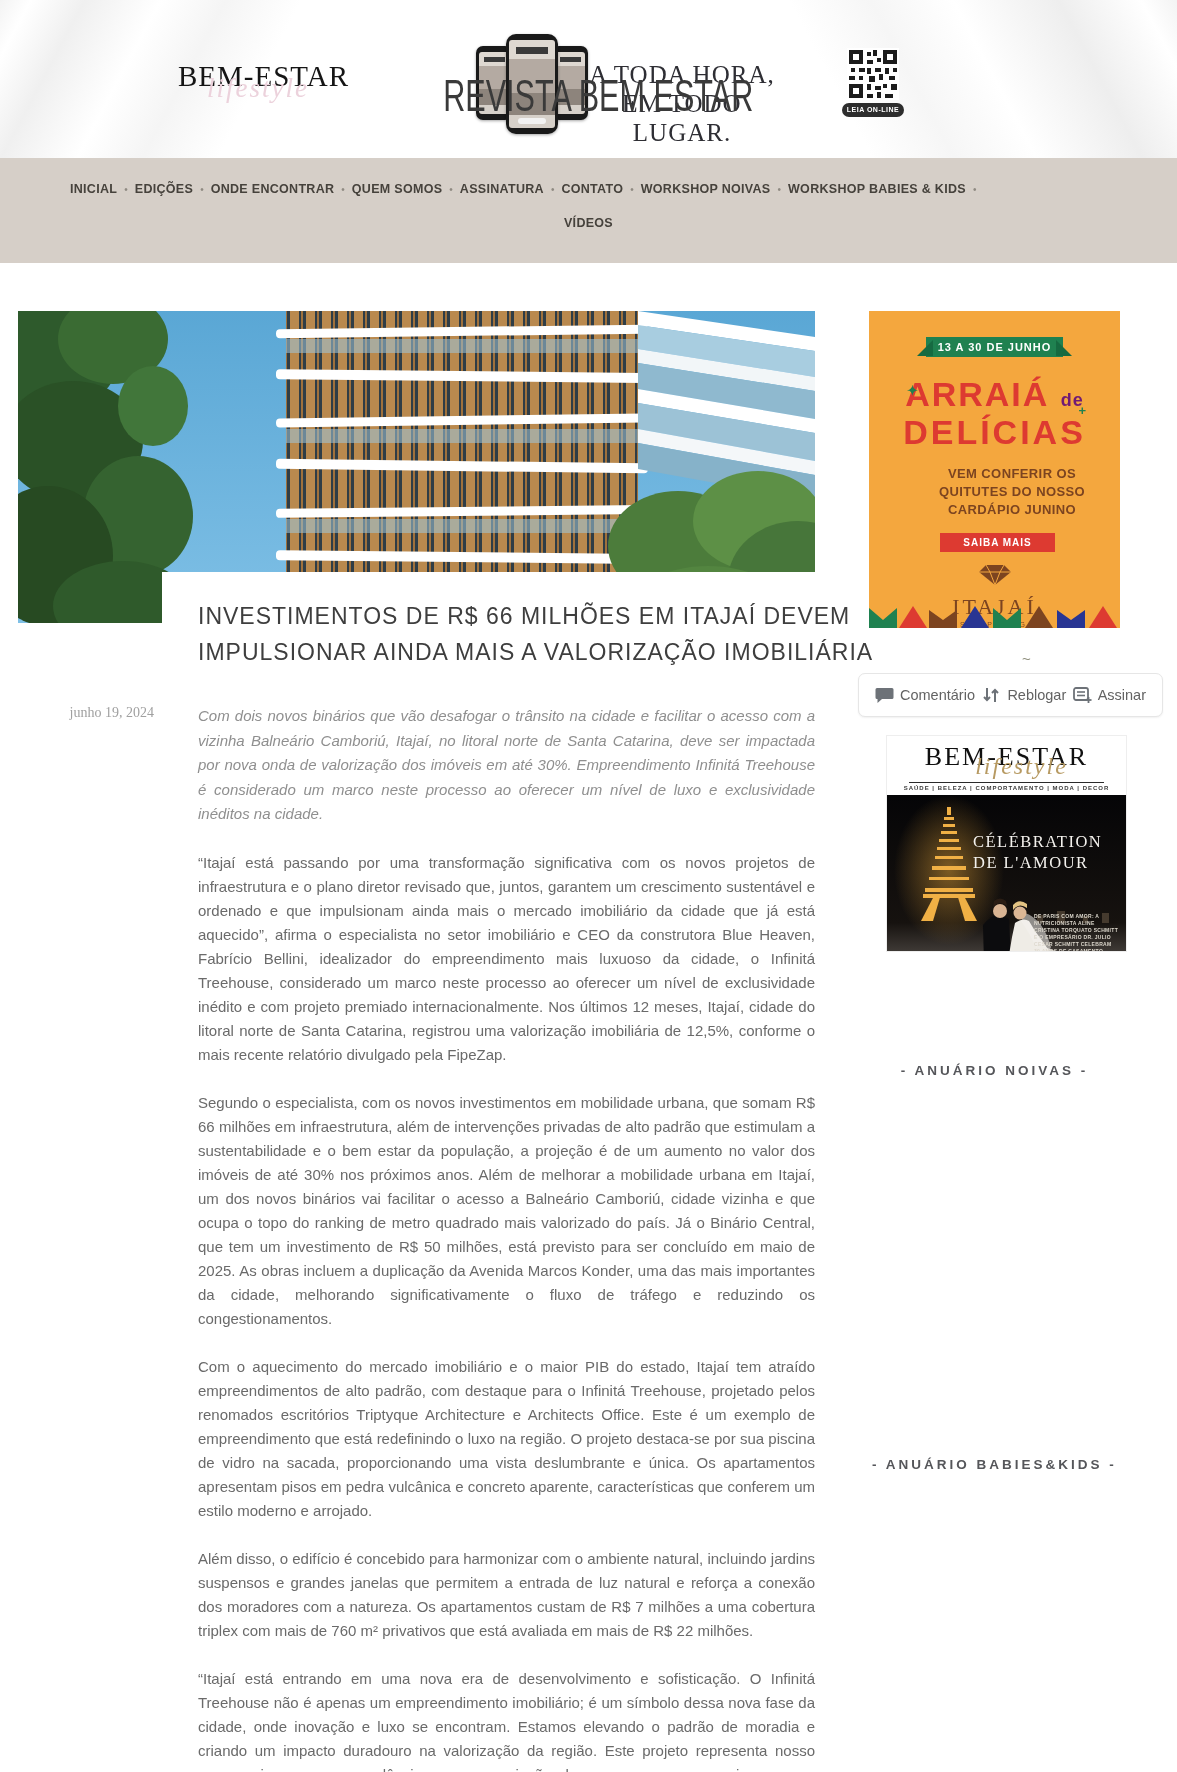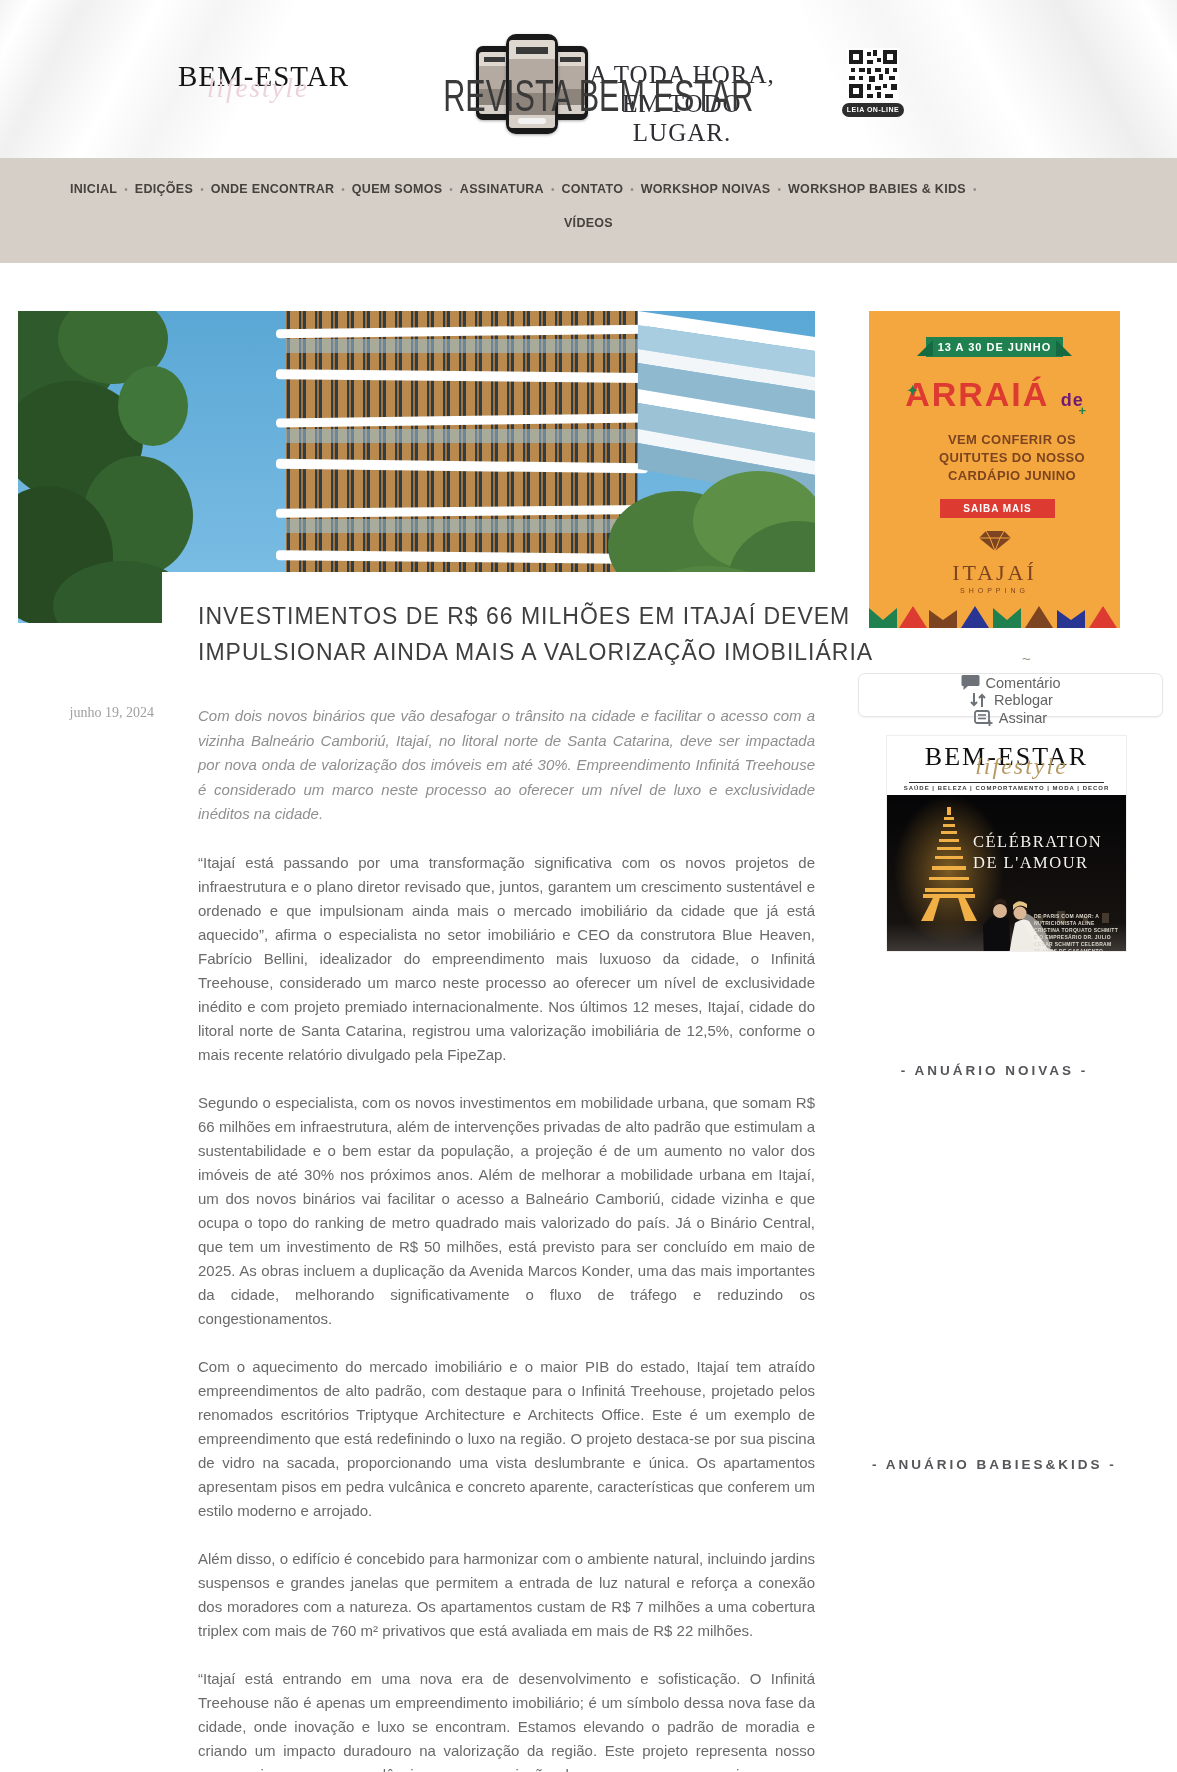--- a/index.html
+++ b/index.html
@@ -74,21 +74,21 @@
   .ad-cta { display:inline-block; margin-top:14px; background:#dd3a31; color:#fff; font-size:10px; font-weight:700;
     letter-spacing:1px; padding:4px 23px; cursor:pointer;margin-left:6px; }
   .ad-brand { margin-top:12px; }
   .ad-brand-name { color:#7c4420; font-size:22px; letter-spacing:3px; font-weight:500; font-family:"Liberation Serif", serif; margin-top:4px; }
   .ad-brand-sub { color:#7c4420; font-size:7px; letter-spacing:4px; margin-top:1px; }
   .ad-bunting { position:absolute; left:0; bottom:0; width:251px; height:26px; }
 
   .share-tilde { position:absolute; left:1022px; top:650px; font-size:15px; color:#8c8c7a; z-index:5; }
   .share-bar { position:absolute; left:858px; top:673px; width:305px; height:44px; background:#fff;
     border:1px solid #e6e6e6; border-radius:7px; box-shadow:0 1px 2px rgba(0,0,0,.06);
-    display:flex; align-items:center; justify-content:space-between; padding:0 16px; z-index:4;flex-direction:column; }
+    display:flex; align-items:center; justify-content:space-between; padding:0 16px; z-index:4; }
   .share-item { display:flex; align-items:center; gap:6px; color:#636363; font-size:14.5px; cursor:pointer; }
   .share-item svg { display:block; }
 
   .mag { position:absolute; left:886px; top:735px; width:241px; background:#fff; border:1px solid #eee; }
   .mag-head { text-align:center; padding-top:6px; background:#fff; }
   .mag-title { font-family:"Liberation Serif", serif; font-size:26px; letter-spacing:2px; color:#101010; font-weight:500; white-space:nowrap; }
   .mag-script { font-family:"Liberation Serif", serif; font-style:italic; font-size:24px; color:#b79a62; margin-top:-19px; letter-spacing:2px; text-indent:30px; }
   .mag-rule { width:82%; height:1px; background:#2a2a2a; margin:2px auto 2px; }
   .mag-tagline { font-size:6px; letter-spacing:1px; color:#3a3a3a; font-weight:700; padding-bottom:4px; }
   .mag-photo { position:relative; width:239px; height:156px; overflow:hidden; }
@@ -278,20 +278,21 @@
   </div>
 
   <div class="ad">
     <span class="ad-spark" style="left:38px; top:72px;">✦</span>
     <span class="ad-spark" style="right:34px; top:92px;">+</span>
     <div class="ad-ribbon">13 A 30 DE JUNHO</div>
     <div class="ad-title1">
       <span>ARRAIÁ</span>
       <span class="de">de</span>
     </div>
+    <div class="ad-title2">DELÍCIAS</div>
     <div class="ad-sub" style="padding:0 20px;margin-left:35px;">VEM CONFERIR OS QUITUTES DO NOSSO CARDÁPIO JUNINO</div>
     <div class="ad-cta">SAIBA MAIS</div>
     <div class="ad-brand">
       <svg width="34" height="22" viewBox="0 0 34 22">
         <polygon points="8,1 26,1 33,8 17,21 1,8" fill="#7c4420"></polygon>
         <polyline points="1,8 33,8" stroke="#f4a73e" stroke-width="1" fill="none"></polyline>
         <polyline points="8,1 12,8 17,21 22,8 26,1" stroke="#f4a73e" stroke-width="1" fill="none"></polyline>
       </svg>
       <div class="ad-brand-name">ITAJAÍ</div>
       <div class="ad-brand-sub">SHOPPING</div>

